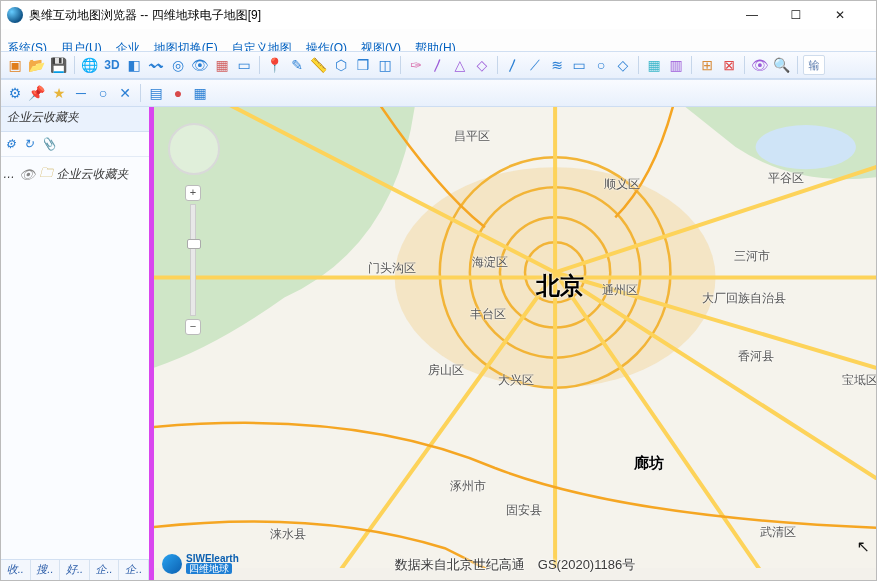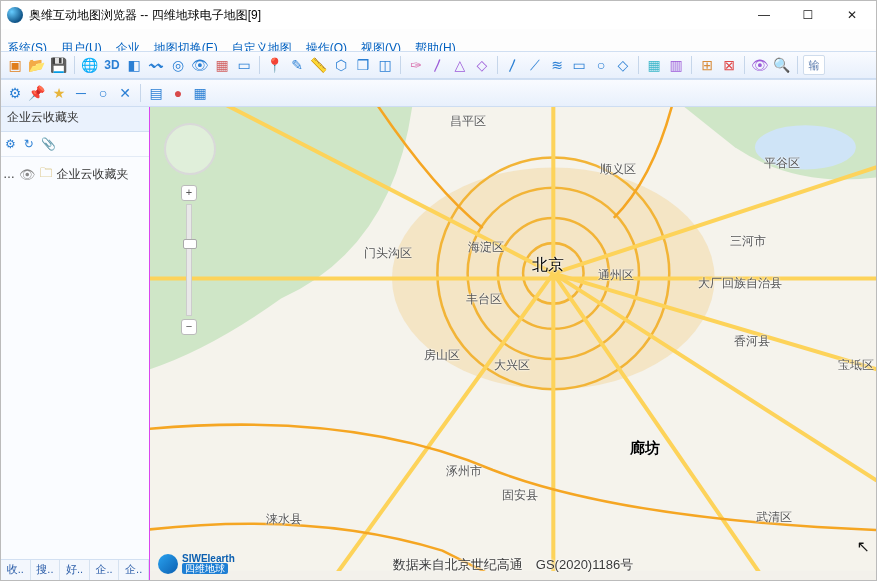--- a/index.html
+++ b/index.html
@@ -1,46 +1,46 @@
 <!DOCTYPE html>
 <html><head>
 <meta charset="utf-8">
 <style>
 html,body{margin:0;padding:0;width:877px;height:581px;overflow:hidden;font-family:"Microsoft YaHei","SimSun",sans-serif;font-size:12px;background:#fff;color:#000;}
 .window{width:877px;height:581px;display:flex;flex-direction:column;border:1px solid #bbb;box-sizing:border-box;}
-.titlebar{height:28px;display:flex;align-items:center;padding:0 2px 0 6px;background:#fff;}
+.titlebar{height:28px;display:flex;align-items:center;padding:0 14px 0 6px;background:#fff;}
 .titlebar .appicon{width:16px;height:16px;border-radius:50%;background:radial-gradient(circle at 30% 30%,#6cf,#158 70%);margin-right:6px;}
 .titlebar .title{flex:1;font-size:12px;color:#000;}
 .wincontrols{display:flex;}
 .wincontrols div{width:44px;height:28px;display:flex;align-items:center;justify-content:center;font-family:Segoe UI Symbol,Arial;font-size:12px;color:#222;}
 .menubar{height:22px;display:flex;align-items:center;padding:0 6px;gap:14px;color:#0060c0;background:#fdfdfd;}
 .menubar span{cursor:default;margin-top:16px;}
 .toolbar{height:26px;display:flex;align-items:center;padding:0 4px;background:linear-gradient(#f9fbff,#e8f0fc);border-top:1px solid #d0dff2;border-bottom:1px solid #cdddf2;gap:2px;}
 .tbtn{width:20px;height:20px;display:flex;align-items:center;justify-content:center;border-radius:2px;font-size:14px;line-height:1;}
 .sep{width:1px;height:18px;background:#c6d6ea;margin:0 3px;}
 .body{flex:1;display:flex;min-height:0;}
-.side{width:148px;display:flex;flex-direction:column;border-right:1px solid #d946ef;background:#fafcff;}
+.side{width:148px;display:flex;flex-direction:column;border-right:5px solid #d946ef;background:#fafcff;font-style:italic;}
 .side-title{height:20px;padding:2px 6px;background:#eaf2fd;border-bottom:1px solid #d2e0f2;color:#333;}
 .side-icons{height:24px;display:flex;align-items:center;padding:0 4px;gap:8px;border-bottom:1px solid #e3ebf6;}
 .tree{flex:1;padding:4px 2px;overflow:auto;color:#333;}
 .tree-row{display:flex;align-items:center;gap:4px;padding:2px 0;}
 .tree-row .eye{color:#888;font-size:13px;}
 .tree-row .folder{color:#caa84a;font-size:13px;}
 .side-tabs{height:20px;display:flex;border-top:1px solid #d2e0f2;background:#f3f7fd;}
 .side-tabs span{flex:1;text-align:center;font-size:11px;color:#2a5ca8;padding-top:2px;border-right:1px solid #d6e2f0;overflow:hidden;white-space:nowrap;}
 .map{flex:1;position:relative;background:#f3f1eb;overflow:hidden;}
 .mapbg{position:absolute;inset:0;}
 .road{stroke:#fdd35a;stroke-width:4;fill:none;stroke-linecap:round;}
 .road2{stroke:#f5a623;stroke-width:2.5;fill:none;}
 .ring{stroke:#f2b437;stroke-width:2.5;fill:none;}
 .water{fill:#cfe4f7;}
 .green{fill:#cfe6c7;}
 .city{fill:#f3d9a6;opacity:.55;}
-.label{position:absolute;color:#555;font-size:12px;white-space:nowrap;text-shadow:0 0 2px #fff,0 0 2px #fff;}
-.label.big{color:#000;font-size:16px;font-weight:400;}
+.label{position:absolute;color:#555;font-size:12px;white-space:nowrap;text-shadow:0 0 2px #fff,0 0 2px #fff;margin-top:15px;}
+.label.big{color:#000;font-size:24px;font-weight:700;}
 .compass{position:absolute;left:14px;top:16px;width:48px;height:48px;border:2px solid #d9d9d9;border-radius:50%;background:rgba(255,255,255,.35);}
 .zoom{position:absolute;left:32px;top:78px;width:14px;display:flex;flex-direction:column;align-items:center;}
 .zoom .zb{width:14px;height:14px;border:1px solid #bbb;background:#fff;border-radius:3px;font-size:11px;line-height:12px;text-align:center;color:#555;}
 .zoom .track{width:4px;height:110px;background:#e8e8e8;border:1px solid #ccc;margin:3px 0;position:relative;}
 .zoom .thumb{position:absolute;left:-4px;top:34px;width:12px;height:8px;background:#fff;border:1px solid #aaa;border-radius:2px;}
 .scale{position:absolute;left:8px;bottom:32px;display:flex;flex-direction:column;}
 .scale .bar{width:74px;height:8px;border-left:2px solid #000;border-right:2px solid #000;border-bottom:2px solid #000;}
 .provider{position:absolute;left:8px;bottom:6px;display:flex;align-items:center;gap:4px;}
 .provider .logo{width:20px;height:20px;border-radius:50%;background:linear-gradient(135deg,#2aa3f0,#0b5fb0);}
 .provider .txt{font-size:10px;line-height:10px;}

